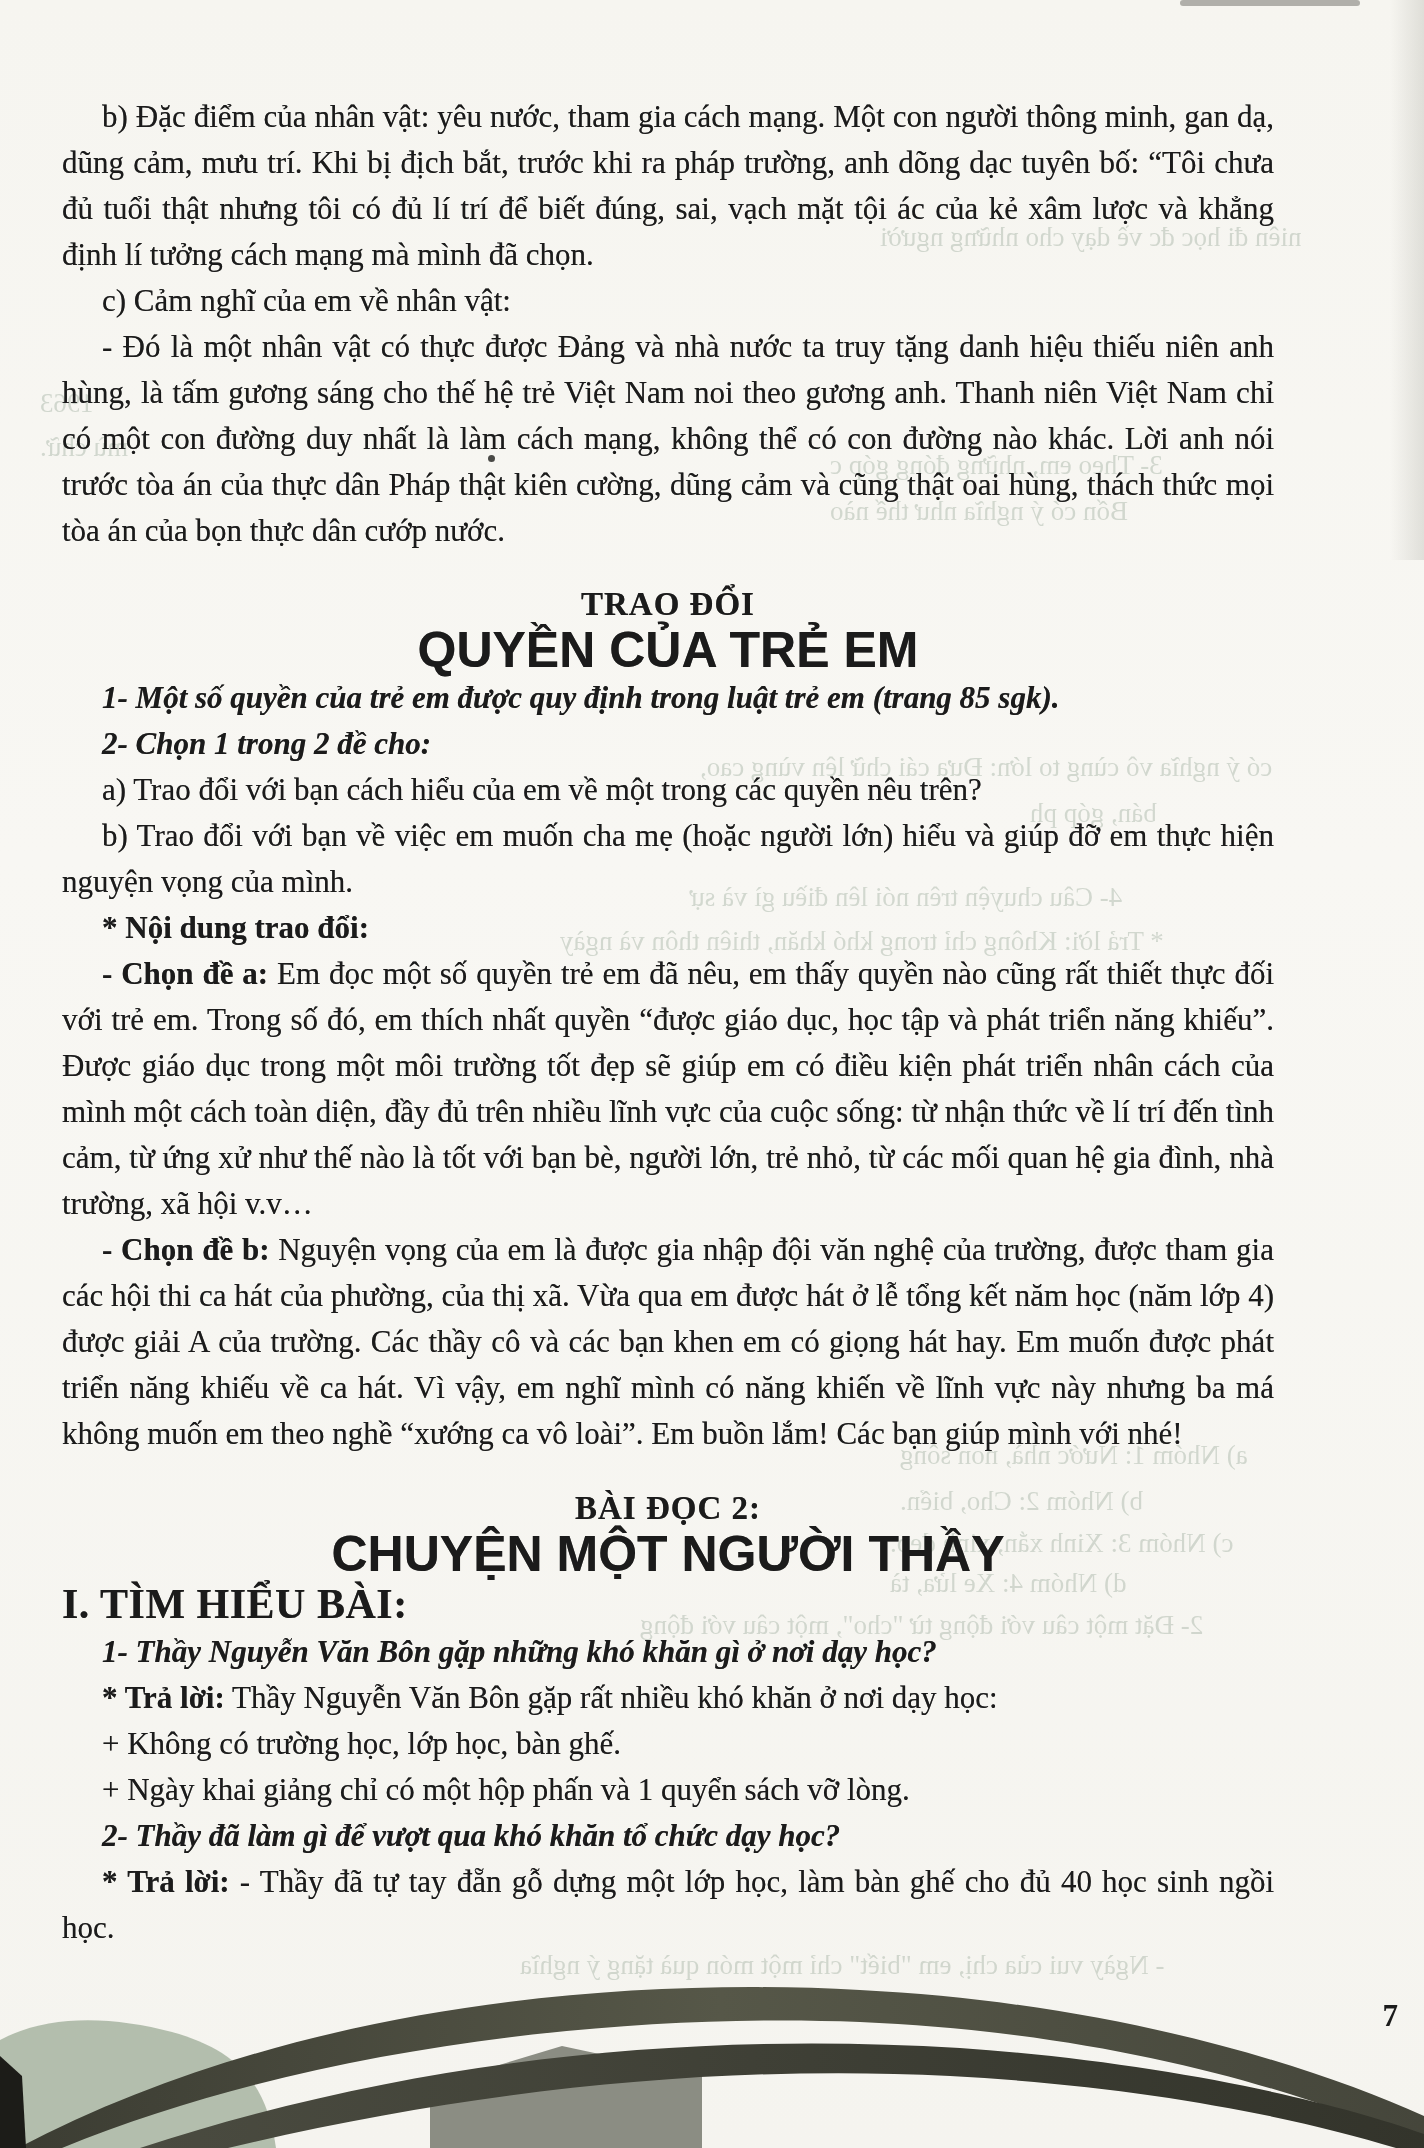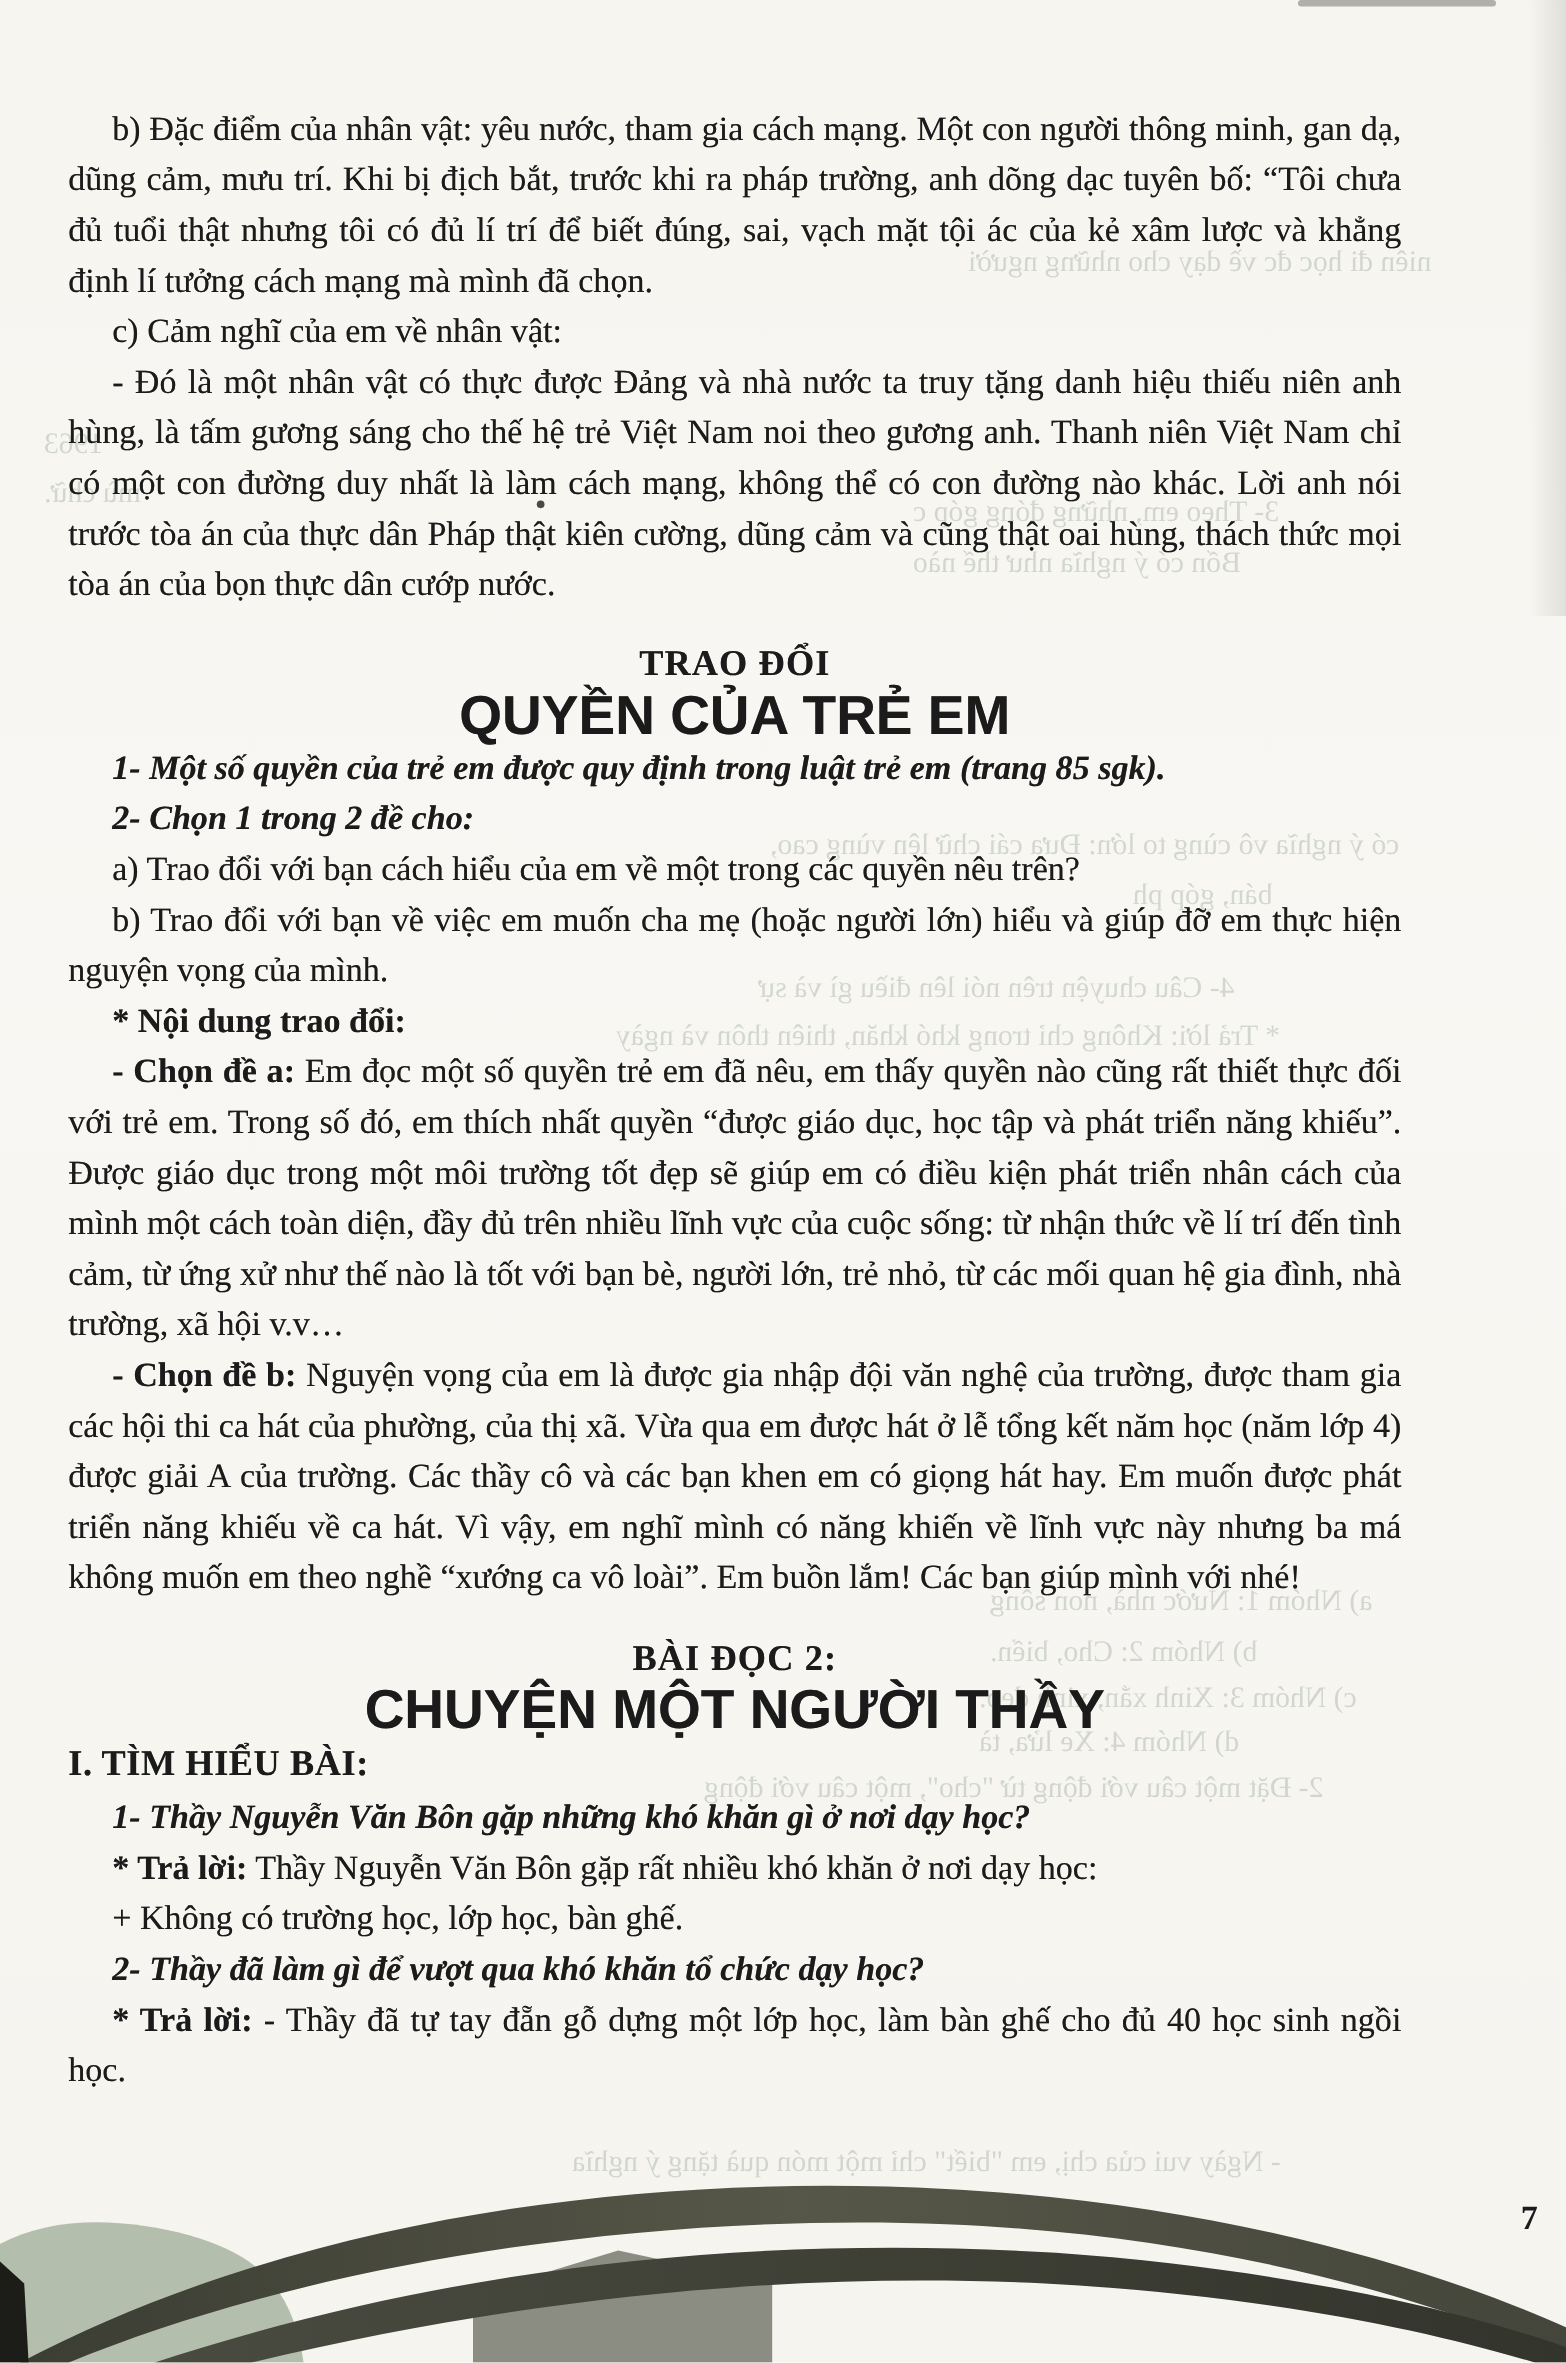--- a/index.html
+++ b/index.html
@@ -27,21 +27,21 @@
   }
   .h-sans{
     text-align:center;font-weight:bold;
     font-family:"Liberation Sans","DejaVu Sans",sans-serif;
     font-size:50px;line-height:50px;margin:0;
     letter-spacing:0px;
   }
   .mt-sec{margin-top:29px;}
   .mt-sec2{margin-top:30px;}
   .section-head{
-    font-weight:bold;font-size:33px;line-height:50px;margin:0;
+    font-weight:bold;font-size:42px;line-height:50px;margin:0;
     letter-spacing:.5px;
   }
   .q{margin:0;font-weight:bold;font-style:italic;text-indent:40px;}
   .bleed-layer{position:absolute;inset:0;pointer-events:none;}
   .bleed{
     position:absolute;
     font-family:"Liberation Serif","DejaVu Serif",serif;
     font-size:27px;color:#7d927f;opacity:.30;
     transform:scaleX(-1);
     white-space:nowrap;
@@ -117,20 +117,21 @@
     <h2 class="h-serif mt-sec2">BÀI ĐỌC 2:</h2>
     <h1 class="h-sans">CHUYỆN MỘT NGƯỜI THẦY</h1>
 
     <p class="section-head">I. TÌM HIỂU BÀI:</p>
 
     <p class="para q">1- Thầy Nguyễn Văn Bôn gặp những khó khăn gì ở nơi dạy học?</p>
 
     <p class="para indent"><strong>* Trả lời:</strong><span> Thầy Nguyễn Văn Bôn gặp rất nhiều khó khăn ở nơi dạy học:</span></p>
 
     <p class="para indent">+ Không có trường học, lớp học, bàn ghế.</p>
+    <p class="para indent">+ Ngày khai giảng chỉ có một hộp phấn và 1 quyển sách vỡ lòng.</p>
 
     <p class="para q">2- Thầy đã làm gì để vượt qua khó khăn tổ chức dạy học?</p>
 
     <p class="para indent"><strong>* Trả lời:</strong><span> - Thầy đã tự tay đẵn gỗ dựng một lớp học, làm bàn ghế cho đủ 40 học sinh ngồi học.</span></p>
 
   </div>
 
   <div class="page-number">7</div>
 
   <svg class="footer-art" viewBox="0 0 1424 220" preserveAspectRatio="none" aria-hidden="true">

